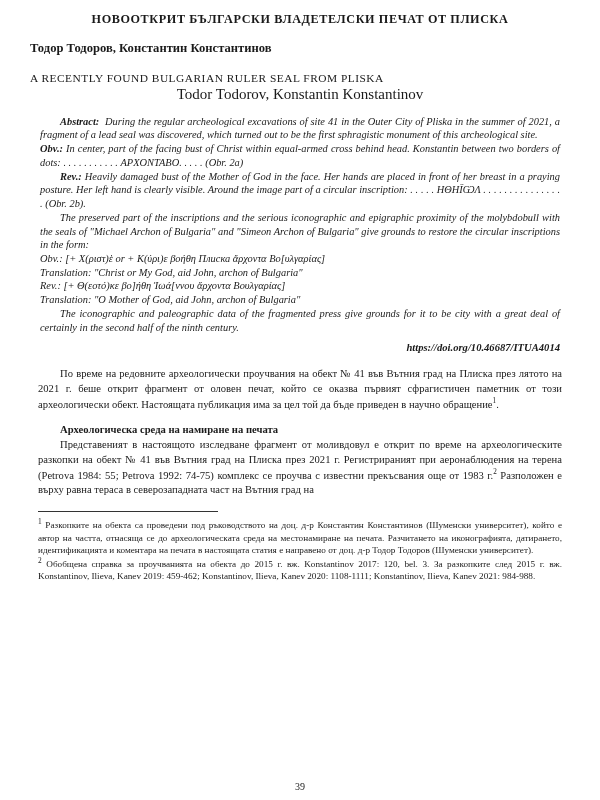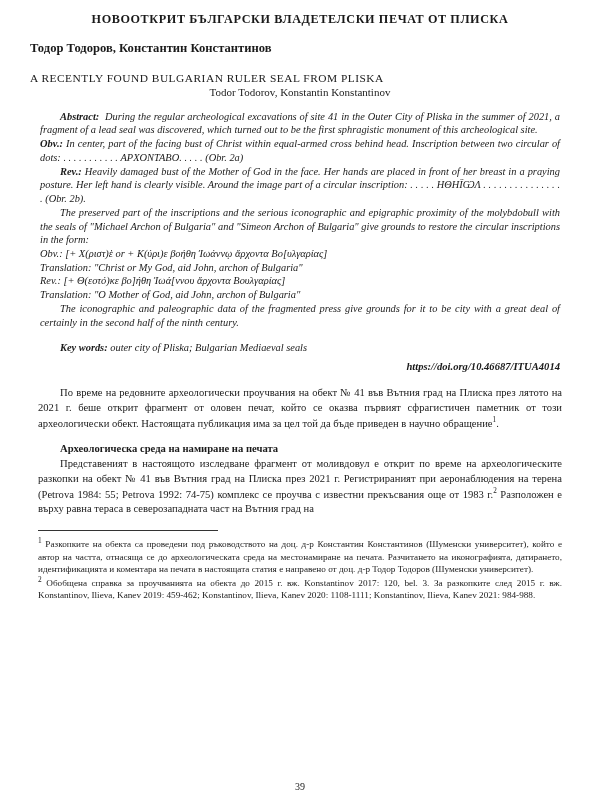--- a/index.html
+++ b/index.html
@@ -37,21 +37,21 @@
     margin: 0 0 16px 0;
   }
   .title-en {
     text-align: left;
     font-size: 11.4px;
     letter-spacing: 0.5px;
     margin: 0 0 2px 0;
   }
   .authors-en {
     text-align: center;
-    font-size: 11px;
+    font-size: 15px;
     margin: 0 0 12px 0;
   }
   .abstract {
     font-style: italic;
     font-size: 10.4px;
     line-height: 1.32;
     text-align: justify;
     margin: 0 10px 0 10px;
   }
   .abstract p {
@@ -141,34 +141,30 @@
   <div class="title">НОВООТКРИТ БЪЛГАРСКИ ВЛАДЕТЕЛСКИ ПЕЧАТ ОТ ПЛИСКА</div>
 
   <div class="authors-bg">Тодор Тодоров, Константин Константинов</div>
 
   <div class="title-en">A RECENTLY FOUND BULGARIAN RULER SEAL FROM PLISKA</div>
 
   <div class="authors-en">Todor Todorov, Konstantin Konstantinov</div>
 
   <div class="abstract">
     <p><b>Abstract:</b>&nbsp; <span>During the regular archeological excavations of site 41 in the Outer City of Pliska in the summer of 2021, a fragment of a lead seal was discovered, which turned out to be the first sphragistic monument of this archeological site.</span></p>
-    <p class="noindent"><b>Obv.:</b> <span>In center, part of the facing bust of Christ within equal-armed cross behind head. Inscription between two circular of dots: . . . . . . . . . . . ΑΡΧΟΝΤΑΒΟ. . . . . (Obr. 2а)</span></p>
+    <p class="noindent"><b>Obv.:</b> <span>In center, part of the facing bust of Christ within equal-armed cross behind head. Konstantin between two borders of dots: . . . . . . . . . . . ΑΡΧΟΝΤΑΒΟ. . . . . (Obr. 2а)</span></p>
     <p><b>Rev.:</b> <span>Heavily damaged bust of the Mother of God in the face. Her hands are placed in front of her breast in a praying posture. Her left hand is clearly visible. Around the image part of a circular inscription: . . . . . ΗΘΗΪѠΛ . . . . . . . . . . . . . . . . (Obr. 2b).</span></p>
     <p>The preserved part of the inscriptions and the serious iconographic and epigraphic proximity of the molybdobull with the seals of "Michael Archon of Bulgaria" and "Simeon Archon of Bulgaria" give grounds to restore the circular inscriptions in the form:</p>
-    <p class="indent-block">Obv.: [+ Χ(ριστ)ὲ or + Κ(ύρι)ε βοήθη Ἰωάννῳ ἄρχοντα Βο[υλγαρίας]</p>
+    <p class="indent-block">Obv.: [+ Χ(ριστ)ὲ or + Κ(ύρι)ε βοήθη Плиска ἄρχοντα Βο[υλγαρίας]</p>
     <p class="indent-block">Translation: "Christ or My God, aid John, archon of Bulgaria"</p>
     <p class="indent-block">Rev.: [+ Θ(εοτό)κε βο]ήθη Ἰωά[ννου ἄρχοντα Βουλγαρίας]</p>
     <p class="indent-block">Translation: "O Mother of God, aid John, archon of Bulgaria"</p>
     <p>The iconographic and paleographic data of the fragmented press give grounds for it to be city with a great deal of certainly in the second half of the ninth century.</p>
   </div>
 
-  <div class="keywords">
-    <b>Key words:</b>
-    <span>outer city of Pliska; Bulgarian Mediaeval seals</span>
-  </div>
 
   <div class="doi">https://doi.org/10.46687/ITUA4014</div>
 
   <div class="body-text">
     <p><span>По време на редовните археологически проучвания на обект № 41 във Вътния град на Плиска през лятото на 2021 г. беше открит фрагмент от оловен печат, който се оказва първият сфрагистичен паметник от този археологически обект. Настоящата публикация има за цел той да бъде приведен в научно обращение</span><sup>1</sup><span>.</span></p>
     <div class="section-head">Археологическа среда на намиране на печата</div>
     <p><span>Представеният в настоящото изследване фрагмент от моливдовул е открит по време на археологическите разкопки на обект № 41 във Вътния град на Плиска през 2021 г. Регистрираният при аеронаблюдения на терена (Petrova 1984: 55; Petrova 1992: 74-75) комплекс се проучва с известни прекъсвания още от 1983 г.</span><sup>2</sup><span> Разположен е върху равна тераса в северозападната част на Вътния град на</span></p>
   </div>
 
   <div class="footnote-rule"></div>

